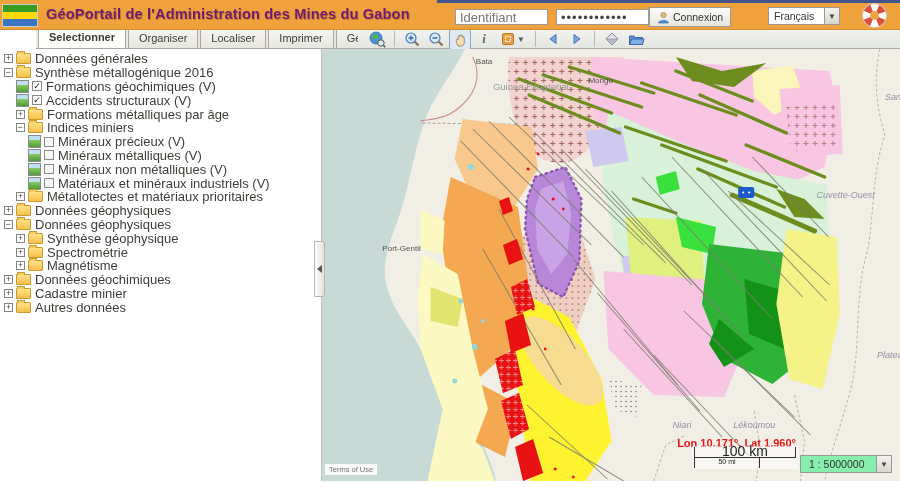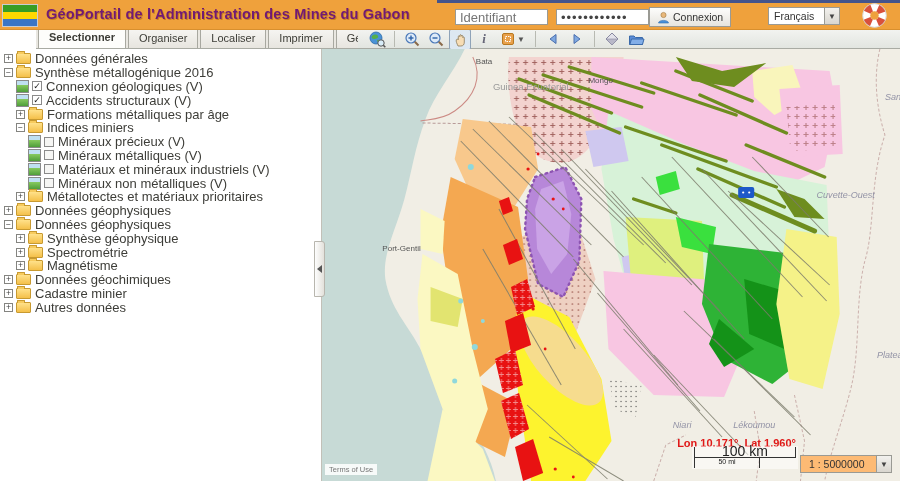--- a/index.html
+++ b/index.html
@@ -48,21 +48,21 @@
   .collapse-handle { position:absolute; left:314px; top:192px; width:11px; height:56px; background:linear-gradient(90deg,#fdfdfd,#e3e1db); border:1px solid #b8b6ae; border-radius:0 3px 3px 0; z-index:6; display:flex; align-items:center; justify-content:center; cursor:pointer; }
   .collapse-handle .tri { width:0; height:0; border-top:4px solid transparent; border-bottom:4px solid transparent; border-right:5px solid #555; }
 
   
   .map { position:relative; flex:1; height:100%; background:var(--land); overflow:hidden; }
   .map svg.base { position:absolute; inset:0; width:100%; height:100%; }
   .map-label-city { font-size:8px; fill:#555; }
   .map-label-country { font-size:9.5px; fill:#9a9a9a; }
   .map-label-region { font-size:9px; fill:#9393a6; font-style:italic; }
   .coords { position:absolute; right:104px; bottom:32px; color:var(--coord_red); font-size:11px; font-weight:bold; }
-  .scale-select { position:absolute; right:8px; bottom:8px; width:92px; height:18px; background:#fdba74; border:1px solid #9a9a94; display:flex; align-items:center; font-size:10.5px; color:#333; cursor:pointer; }
+  .scale-select { position:absolute; right:8px; bottom:8px; width:92px; height:18px; background:#86efac; border:1px solid #9a9a94; display:flex; align-items:center; font-size:10.5px; color:#333; cursor:pointer; }
   .scale-select .txt { flex:1; padding-left:8px; }
   .scale-select .arrow { width:15px; height:100%; background:linear-gradient(#f2f1ee,#d9d6cf); border-left:1px solid #9a9a94; font-size:8px; color:#444; display:flex; align-items:center; justify-content:center; }
   .scalebar { position:absolute; left:370px; bottom:12px; width:106px; background:rgba(255,255,255,.55); padding:1px 2px; }
   .sb-km { height:11px; border:1px solid #333; border-top:none; font-size:14px; color:#222; text-align:center; line-height:9px; }
   .sb-mi { height:10px; width:66px; border:1px solid #333; border-top:none; border-bottom:none; border-right:1px solid #333; font-size:7px; color:#222; text-align:center; line-height:8px; position:relative; }
   .sb-mi::after { content:""; position:absolute; right:-1px; top:0; width:1px; height:9px; background:#333; }
   .terms { position:absolute; left:3px; bottom:6px; background:rgba(255,255,255,.85); color:#777; font-size:7.5px; padding:1px 4px; }
 </style>
 </head>
 <body>
@@ -185,21 +185,21 @@
           <span class="tree-label">Données générales</span>
         </div>
         <div class="tree-row" style="padding-left: 4px;">
           <span class="expander">−</span>
           <span class="folder"></span>
           <span class="tree-label">Synthèse métallogénique 2016</span>
         </div>
         <div class="tree-row" style="padding-left: 16px;">
           <span class="layer-thumb"></span>
           <span class="cbx checked">✓</span>
-          <span class="tree-label">Connexion géologiques (V)</span>
+          <span class="tree-label">Formations géochimiques (V)</span>
         </div>
         <div class="tree-row" style="padding-left: 16px;">
           <span class="layer-thumb"></span>
           <span class="cbx checked">✓</span>
           <span class="tree-label">Accidents structuraux (V)</span>
         </div>
         <div class="tree-row" style="padding-left: 16px;">
           <span class="expander">+</span>
           <span class="folder"></span>
           <span class="tree-label">Formations métalliques par âge</span>
@@ -215,26 +215,26 @@
           <span class="tree-label">Minéraux précieux (V)</span>
         </div>
         <div class="tree-row" style="padding-left: 28px;">
           <span class="layer-thumb"></span>
           <span class="cbx"></span>
           <span class="tree-label">Minéraux métalliques (V)</span>
         </div>
         <div class="tree-row" style="padding-left: 28px;">
           <span class="layer-thumb"></span>
           <span class="cbx"></span>
+          <span class="tree-label">Minéraux non métalliques (V)</span>
+        </div>
+        <div class="tree-row" style="padding-left: 28px;">
+          <span class="layer-thumb"></span>
+          <span class="cbx"></span>
           <span class="tree-label">Matériaux et minéraux industriels (V)</span>
-        </div>
-        <div class="tree-row" style="padding-left: 28px;">
-          <span class="layer-thumb"></span>
-          <span class="cbx"></span>
-          <span class="tree-label">Minéraux non métalliques (V)</span>
         </div>
         <div class="tree-row" style="padding-left: 16px;">
           <span class="expander">+</span>
           <span class="folder"></span>
           <span class="tree-label">Métallotectes et matériaux prioritaires</span>
         </div>
         <div class="tree-row" style="padding-left: 4px;">
           <span class="expander">+</span>
           <span class="folder"></span>
           <span class="tree-label">Données géophysiques</span>

